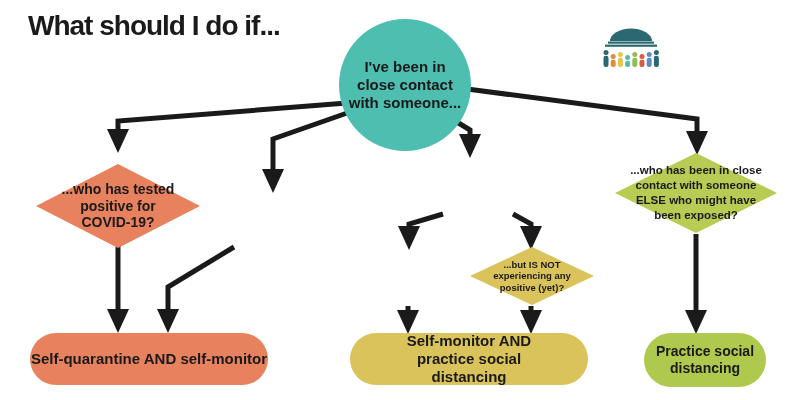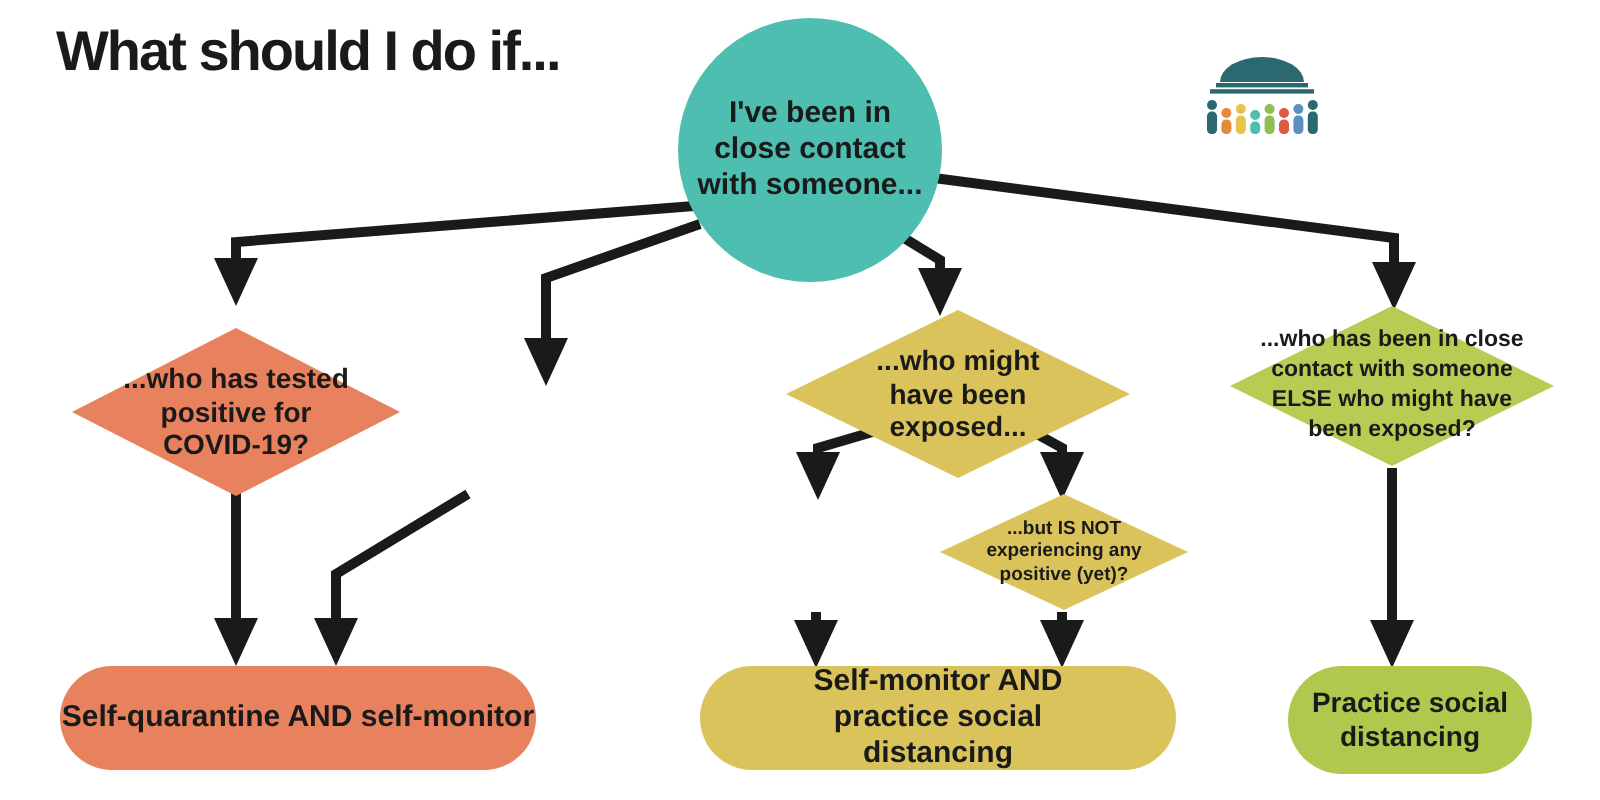--- a/index.html
+++ b/index.html
@@ -19,21 +19,21 @@
   }
   
   .logo{position:absolute; left:602px; top:27px; display:flex; align-items:center; gap:6px;}
   .brand{font-size:21px; color:var(--darkteal); letter-spacing:-0.5px; white-space:nowrap;}
   .brand .b{font-weight:700;}
   
   .arrows{position:absolute; left:0; top:0; width:800px; height:400px; pointer-events:none;}
   .arrows polyline{fill:none; stroke:var(--ink); stroke-width:5;}
   
   .circle{
-    position:absolute; left:339px; top:9px; width:132px; height:132px;
+    position:absolute; left:339px; top:19px; width:132px; height:132px;
     background:var(--teal); border-radius:50%;
     display:flex; align-items:center; justify-content:center; text-align:center;
   }
   .circle .lbl{width:114px; font-size:15px; font-weight:700; line-height:1.22;}
   
   .dwrap{position:absolute;}
   .dshape{position:absolute; inset:0; clip-path:polygon(50% 0,100% 50%,50% 100%,0 50%);}
   .dlabel{
     position:absolute; inset:0; display:flex; align-items:center; justify-content:center;
     text-align:center; font-weight:700; line-height:1.2;
@@ -122,26 +122,20 @@
   </div>
 
   <div id="d1" class="dwrap d-orange">
     <div class="dshape"></div>
     <div class="dlabel">
         <span>...who has tested positive for COVID-19?</span>
       </div>
   </div>
 
 
-  <div id="d3" class="dwrap d-mustard">
-    <div class="dshape"></div>
-    <div class="dlabel">
-        <span>...who might have been exposed...</span>
-      </div>
-  </div>
 
 
   <div id="d3b" class="dwrap d-mustard">
     <div class="dshape"></div>
     <div class="dlabel">
         <span>...but IS NOT experiencing any positive (yet)?</span>
       </div>
   </div>
 
   <div id="d4" class="dwrap d-yg">

